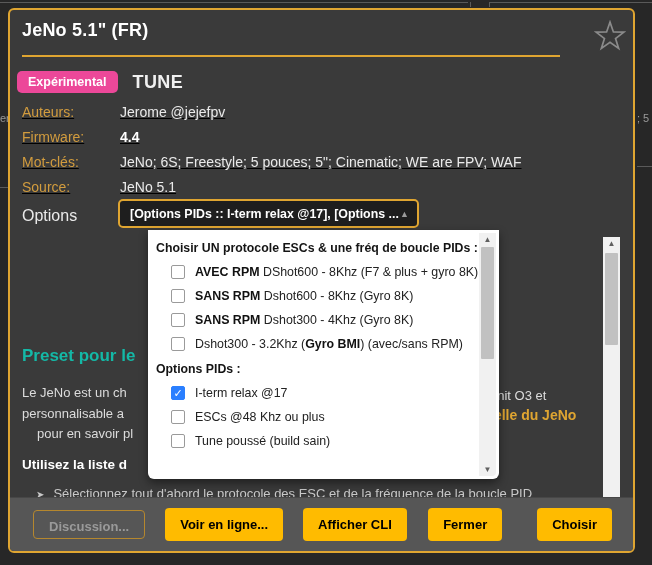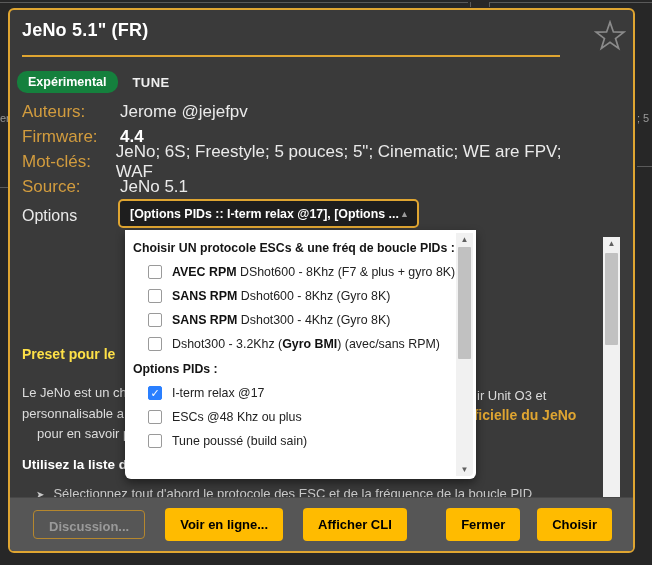--- a/index.html
+++ b/index.html
@@ -18,41 +18,41 @@
     background:#3a3a3a; border:2px solid #dfa531; border-radius:6px;
   }
   .m { position:absolute; }
 
   .title { color:#fff; font-size:18px; font-weight:bold; letter-spacing:.2px; }
   .underline { background:#dfa531; height:2px; }
   .star { color:#8a8a8a; }
 
   .badge-row { display:flex; align-items:center; gap:15px; }
   .badge {
-    background:#15803d; color:#fff; font-size:12.5px; font-weight:bold;
-    padding:4px 11px; border-radius:10px;
-  }
-  .category { color:#f0f0f0; font-size:13px; font-weight:bold; letter-spacing:.4px; }
-
-  .field-row { display:flex; height:25px; align-items:center; font-size:17px; }
+    background:#ec4899; color:#fff; font-size:12.5px; font-weight:bold;
+    padding:4px 11px; border-radius:5px;
+  }
+  .category { color:#f0f0f0; font-size:18px; font-weight:bold; letter-spacing:.4px; }
+
+  .field-row { display:flex; height:25px; align-items:center; font-size:14px;text-decoration:underline; }
   .field-label { width:98px; color:#d29c3e; }
   .field-value { color:#eaeaea; }
   .field-value.bold { font-weight:bold; color:#fff; }
 
   .options-label { color:#eaeaea; font-size:16px; }
   .select {
     background:#1e1e1e; border:2px solid #dfa531; border-radius:5px;
     display:flex; align-items:center; padding:0 26px 0 10px;
     color:#fff; font-size:12.4px; font-weight:bold; white-space:nowrap; overflow:hidden;
   }
   .select .arrow { position:absolute; right:8px; color:#9a9a9a; font-size:9px; }
 
   .dropdown {
     background:#fff; border-radius:0 0 6px 6px; box-shadow:0 4px 10px rgba(0,0,0,.45);
-    padding:5px 34px 4px 8px; z-index:10; overflow:hidden;
+    padding:5px 34px 4px 8px; z-index:10; overflow:hidden;margin-left:23px;
   }
   .dd-header { color:#141414; font-size:12.3px; font-weight:bold; padding:6px 0 5px 0; white-space:nowrap; }
   .dd-item { display:flex; align-items:flex-end; padding:5px 0 5px 15px; white-space:nowrap; }
   .cb {
     width:14px; height:14px; flex:0 0 14px; background:#fff;
     border:1px solid #9a9a9a; border-radius:2px;
     display:flex; align-items:center; justify-content:center;
     font-size:11px; color:#fff; line-height:1;
   }
   .cb.checked { background:#2a7fff; border-color:#2a7fff; }
@@ -60,32 +60,32 @@
   .dd-label b { color:#111; }
 
   .sb { position:absolute; background:#f1f1f1; width:17px; }
   .sb .sb-arrow { position:absolute; left:0; width:17px; text-align:center; color:#606060; font-size:8px; line-height:13px; }
   .sb .up { top:0; }
   .sb .down { bottom:0; }
   .sb .thumb { position:absolute; left:2px; width:13px; background:#c1c1c1; border-radius:1px; }
   .dd-sb { right:3px; top:3px; bottom:3px; width:17px; border-radius:0 0 4px 0; }
 
   .frag { position:absolute; color:#dcdcdc; font-size:13px; white-space:nowrap; }
-  .frag-h { font-size:14px; font-weight:bold; color:#fde047; }
+  .frag-h { font-size:17px; font-weight:bold; color:#14b8a6; }
   .frag-sub { font-size:13.5px; font-weight:bold; color:#fff; }
   .frag-link { font-weight:bold; color:#dfa531; }
   .frag-clip { overflow:hidden; height:12px; color:#c8c8c8; }
 
   .footer {
     position:absolute; left:0; right:0; bottom:0; height:54px;
     background:#565656; border-top:1px solid #474747; border-radius:0 0 4px 4px;
     display:flex; align-items:center; padding:0 21px 0 23px;
   }
   .btn-group { display:flex; align-items:center; gap:20px; }
-  .btn-group.right { margin-left:auto; gap:17px; }
+  .btn-group.right { margin-left:auto; gap:35px; }
   .btn {
     font-family:"Liberation Sans", sans-serif;
     font-size:13px; font-weight:bold; border-radius:4px; cursor:pointer;
     height:33px; padding:8px 15px; border:none;
     background:#ffbb00; color:#000;
   }
   .btn.ghost {
     background:transparent; border:1px solid #b5872e; color:#9a9a9a; height:29px;
   }
 </style>

